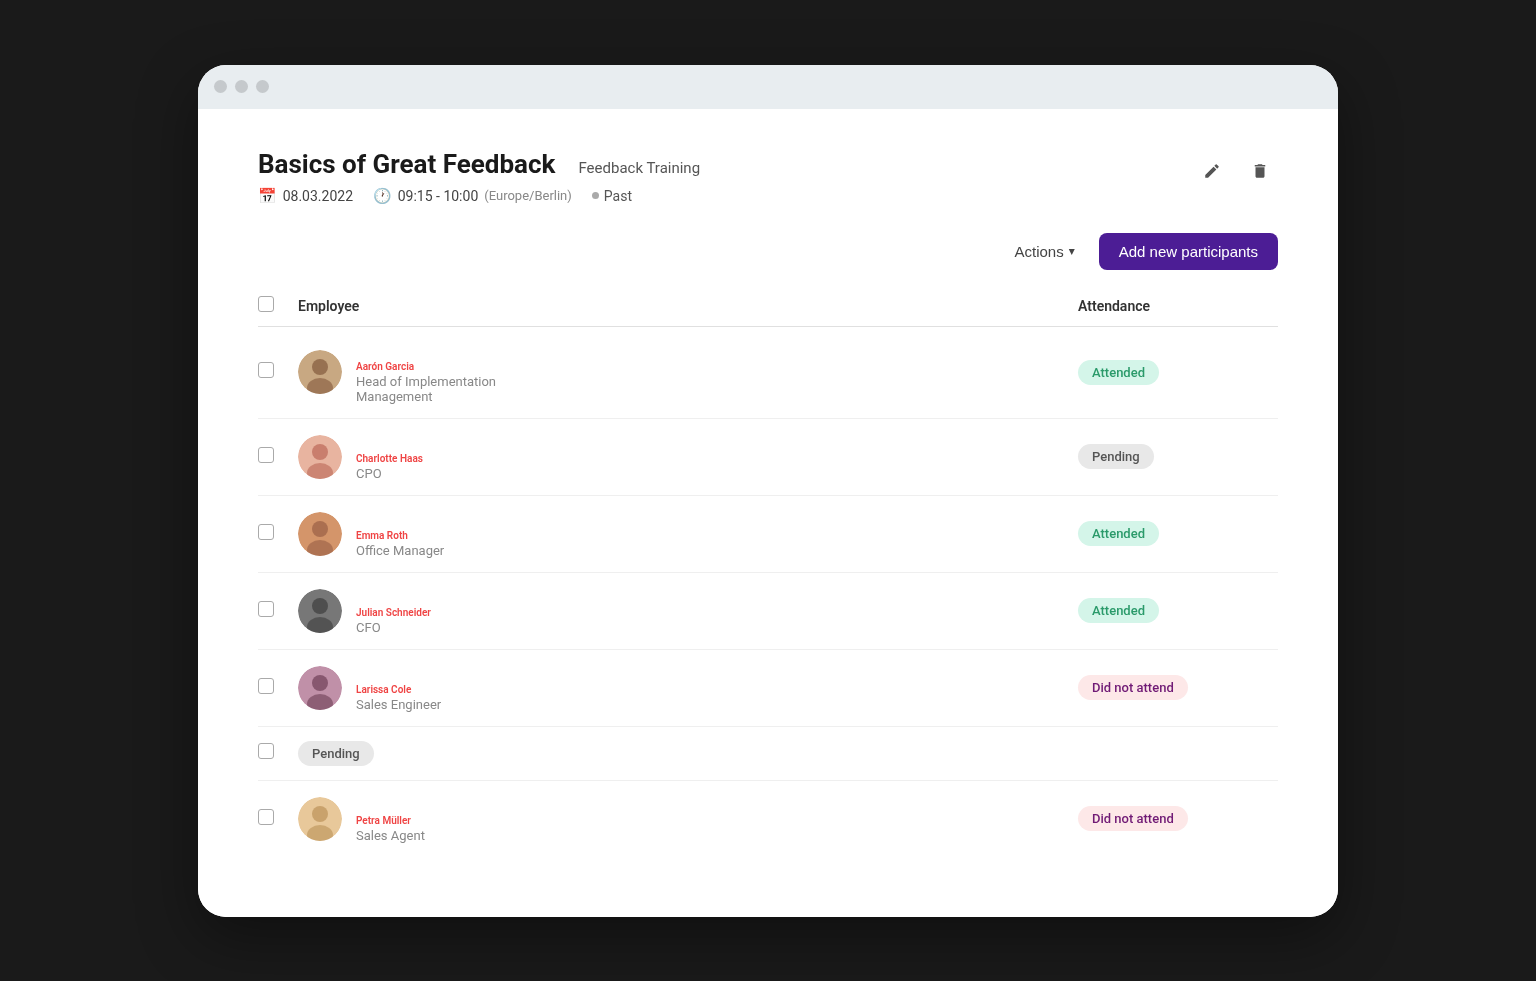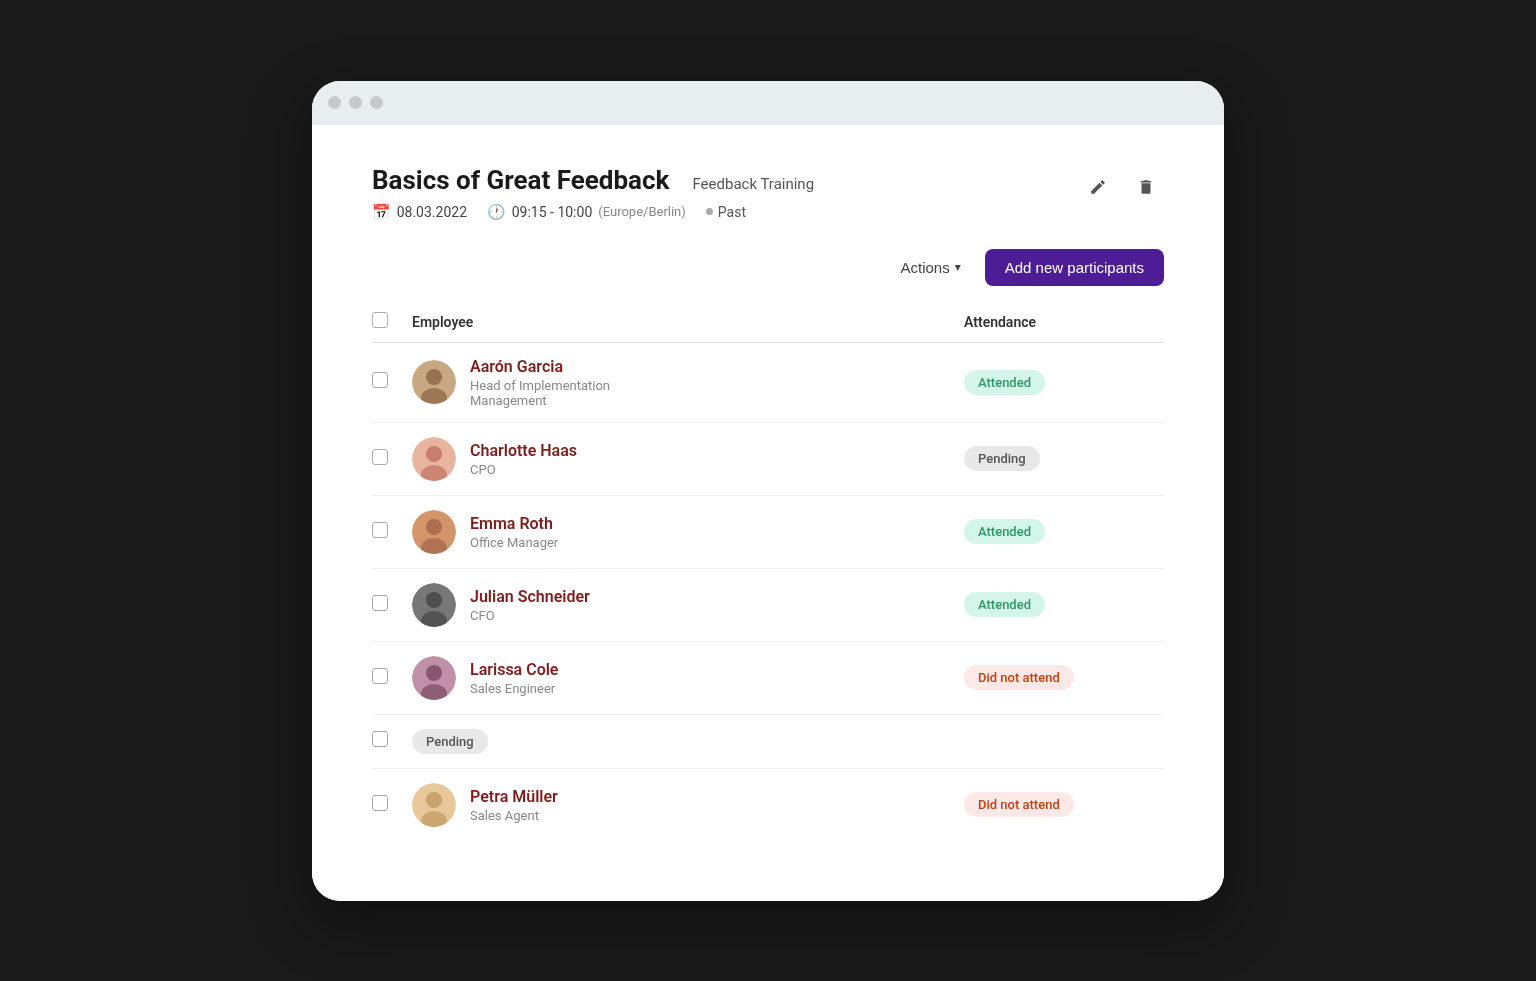--- a/index.html
+++ b/index.html
@@ -7,21 +7,21 @@
     body {
       background: #1a1a1a;
       display: flex;
       justify-content: center;
       align-items: center;
       min-height: 100vh;
       font-family: -apple-system, BlinkMacSystemFont, 'Segoe UI', Roboto, sans-serif;
     }
 
     .window {
-      width: 912px;
+      width: 1140px;
       min-height: 820px;
       background: #ffffff;
       border-radius: 28px;
       overflow: hidden;
       box-shadow: 0 20px 60px rgba(0,0,0,0.4);
     }
 
     .title-bar {
       background: #e8edf0;
       height: 44px;
@@ -233,23 +233,24 @@
     .employee-cell {
       display: flex;
       align-items: center;
       gap: 14px;
       flex: 1;
     }
 
     .employee-info {}
 
     .employee-name {
-      font-size: 16px;
+      font-size: 10px;
       font-weight: 600;
-      color: #7f1d1d;
+      color: #ef4444;
+      margin-top: 20px;
     }
 
     .employee-role {
       font-size: 13px;
       color: #888;
       margin-top: 2px;
     }
 
     .attendance-badge {
       display: inline-block;
@@ -264,21 +265,21 @@
       color: #2a9a6a;
     }
 
     .badge-pending {
       background: #e8e8e8;
       color: #555;
     }
 
     .badge-did-not-attend {
       background: #fde8e8;
-      color: #c2410c;
+      color: #701a75;
     }
 
     .avatar-svg {
       width: 44px;
       height: 44px;
       border-radius: 50%;
       overflow: hidden;
       flex-shrink: 0;
     }
   </style>

